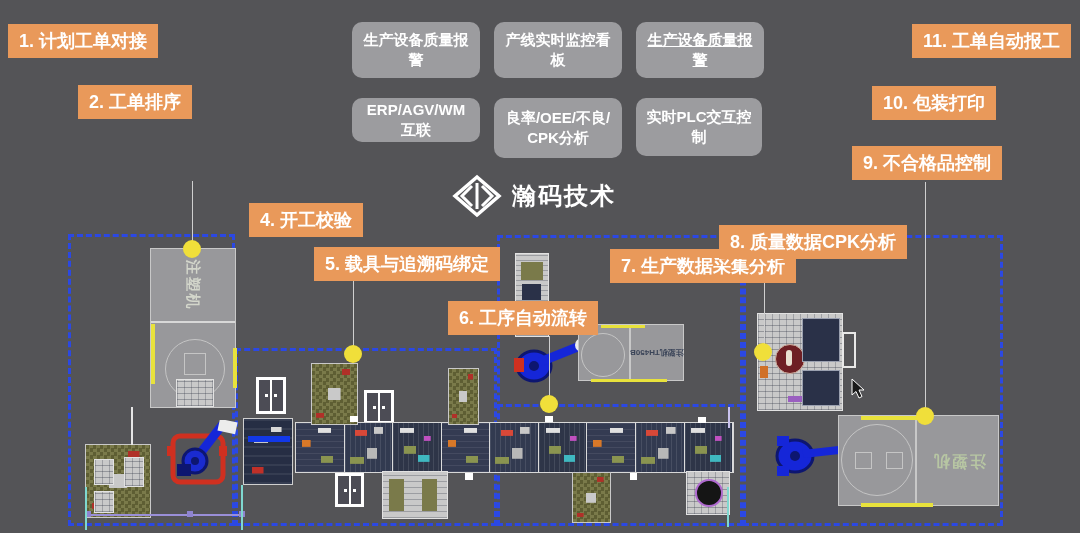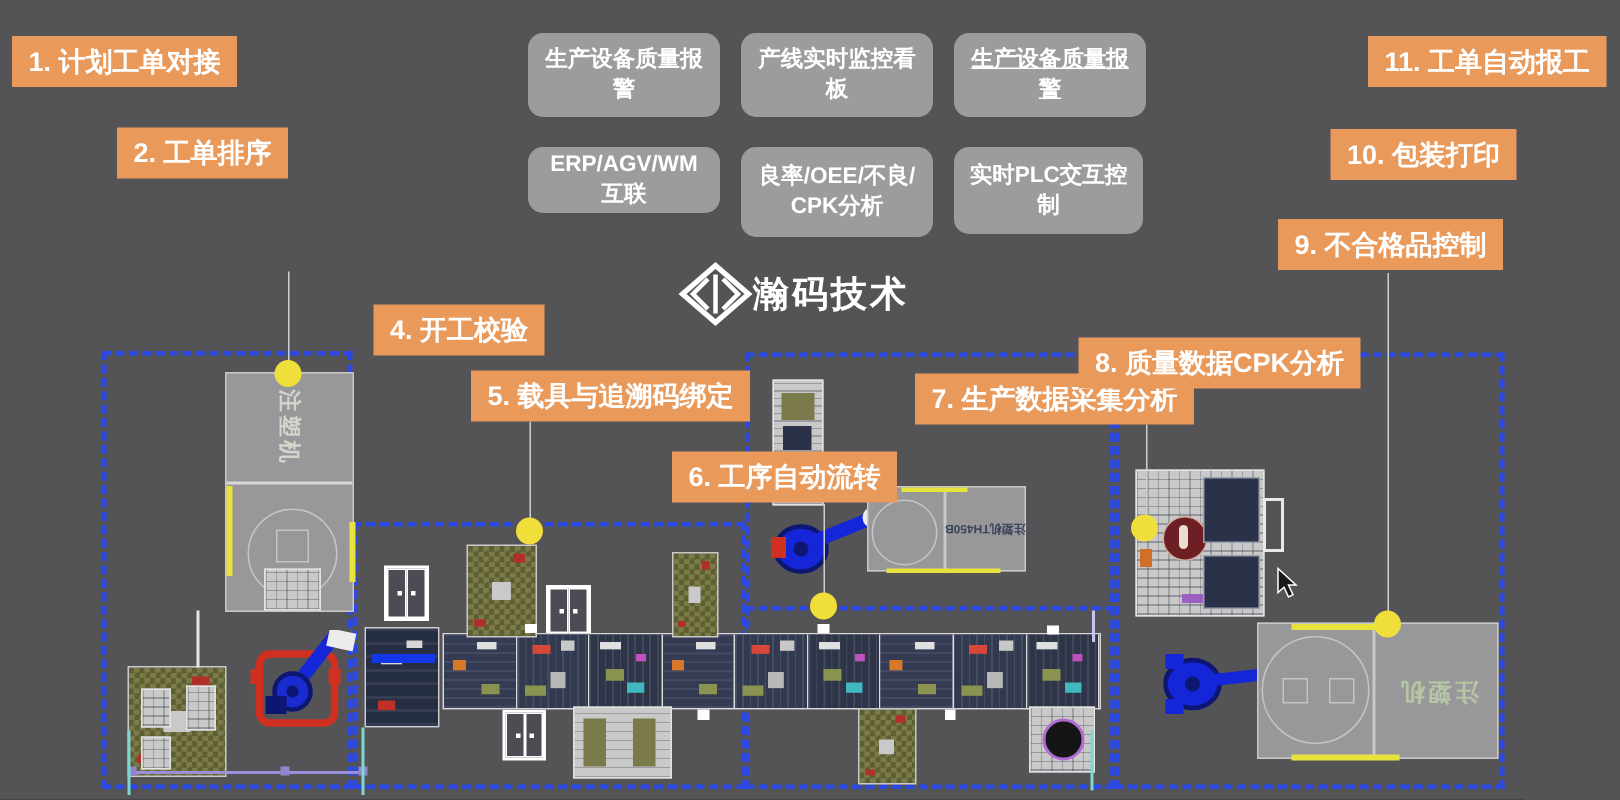--- a/index.html
+++ b/index.html
@@ -7,21 +7,21 @@
          font-family:"Liberation Sans","DejaVu Sans",sans-serif;}
   
   .ann{position:absolute;z-index:10;background:#E9995A;color:#ffffff;font-weight:bold;
        font-size:18px;line-height:1;padding:8px 11px;white-space:nowrap;}
   
   .feat{position:absolute;z-index:10;background:#9C9C9F;color:#ffffff;font-weight:bold;
         font-size:15px;line-height:1.35;border-radius:10px;display:flex;align-items:center;
         justify-content:center;text-align:center;padding:0 10px;box-sizing:border-box;
         word-break:break-all;}
   
-  .logo{position:absolute;z-index:10;left:452px;top:174px;display:flex;align-items:center;}
+  .logo{position:absolute;z-index:10;left:452px;top:174px;display:flex;align-items:center;gap:10px;}
   .logo-text{color:#ffffff;font-weight:bold;font-size:24px;letter-spacing:2px;}
   
   .zone{position:absolute;z-index:2;border:3px dashed #2B48E4;box-sizing:border-box;}
   .zone-divider{position:absolute;z-index:2;border-top:3px dashed #2B48E4;height:0;}
   
   .cline{position:absolute;z-index:4;background:#cfcfcf;}
   .dot{position:absolute;z-index:6;width:18px;height:18px;border-radius:50%;background:#F0DF3A;}
   
   .m{position:absolute;z-index:3;box-sizing:border-box;}
   .gray-machine{background:#98989B;border:1px solid #c8c8c8;}
@@ -247,21 +247,21 @@
   </div>
 
   <div class="ann" style="left:8px;top:24px;">1. 计划工单对接</div>
   <div class="ann" style="left:78px;top:85px;">2. 工单排序</div>
   <div class="ann" style="left:249px;top:203px;">4. 开工校验</div>
   <div class="ann" style="left:314px;top:247px;">5. 载具与追溯码绑定</div>
   <div class="ann" style="left:448px;top:301px;">6. 工序自动流转</div>
   <div class="ann" style="left:610px;top:249px;">7. 生产数据采集分析</div>
   <div class="ann" style="left:719px;top:202px;margin-top:23px;">8. 质量数据CPK分析</div>
   <div class="ann" style="left:852px;top:146px;">9. 不合格品控制</div>
-  <div class="ann" style="left:872px;top:86px;margin-left:15px;">10. 包装打印</div>
+  <div class="ann" style="left:872px;top:86px;">10. 包装打印</div>
   <div class="ann" style="left:912px;top:24px;">11. 工单自动报工</div>
 
   <div class="feat" style="left:352px;top:22px;width:128px;height:56px;">生产设备质量报警</div>
   <div class="feat" style="left:494px;top:22px;width:128px;height:56px;">产线实时监控看板</div>
   <div class="feat" style="left:636px;top:22px;width:128px;height:56px;text-decoration:underline;">生产设备质量报警</div>
   <div class="feat" style="left:352px;top:98px;width:128px;height:44px;">ERP/AGV/WM互联</div>
   <div class="feat" style="left:494px;top:98px;width:128px;height:60px;">良率/OEE/不良/CPK分析</div>
   <div class="feat" style="left:636px;top:98px;width:126px;height:58px;">实时PLC交互控制</div>
 
   <div class="logo">

